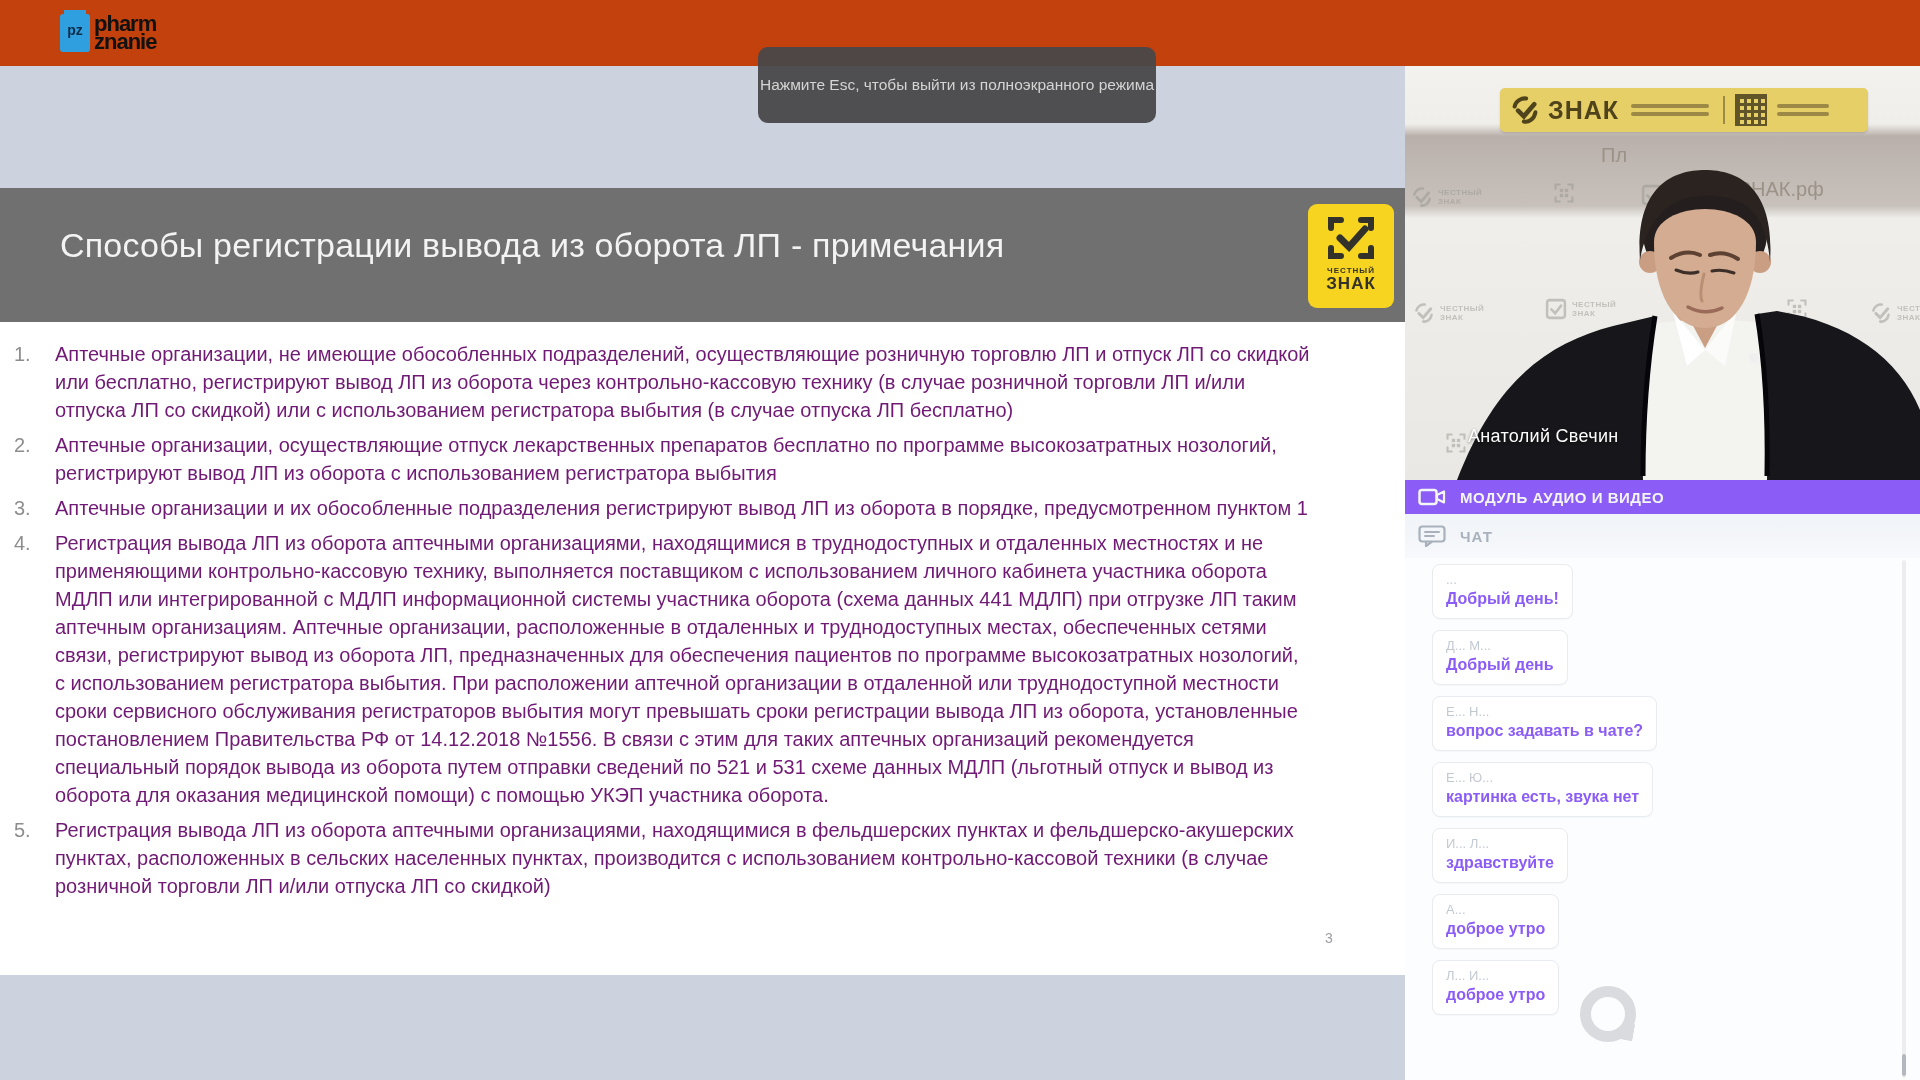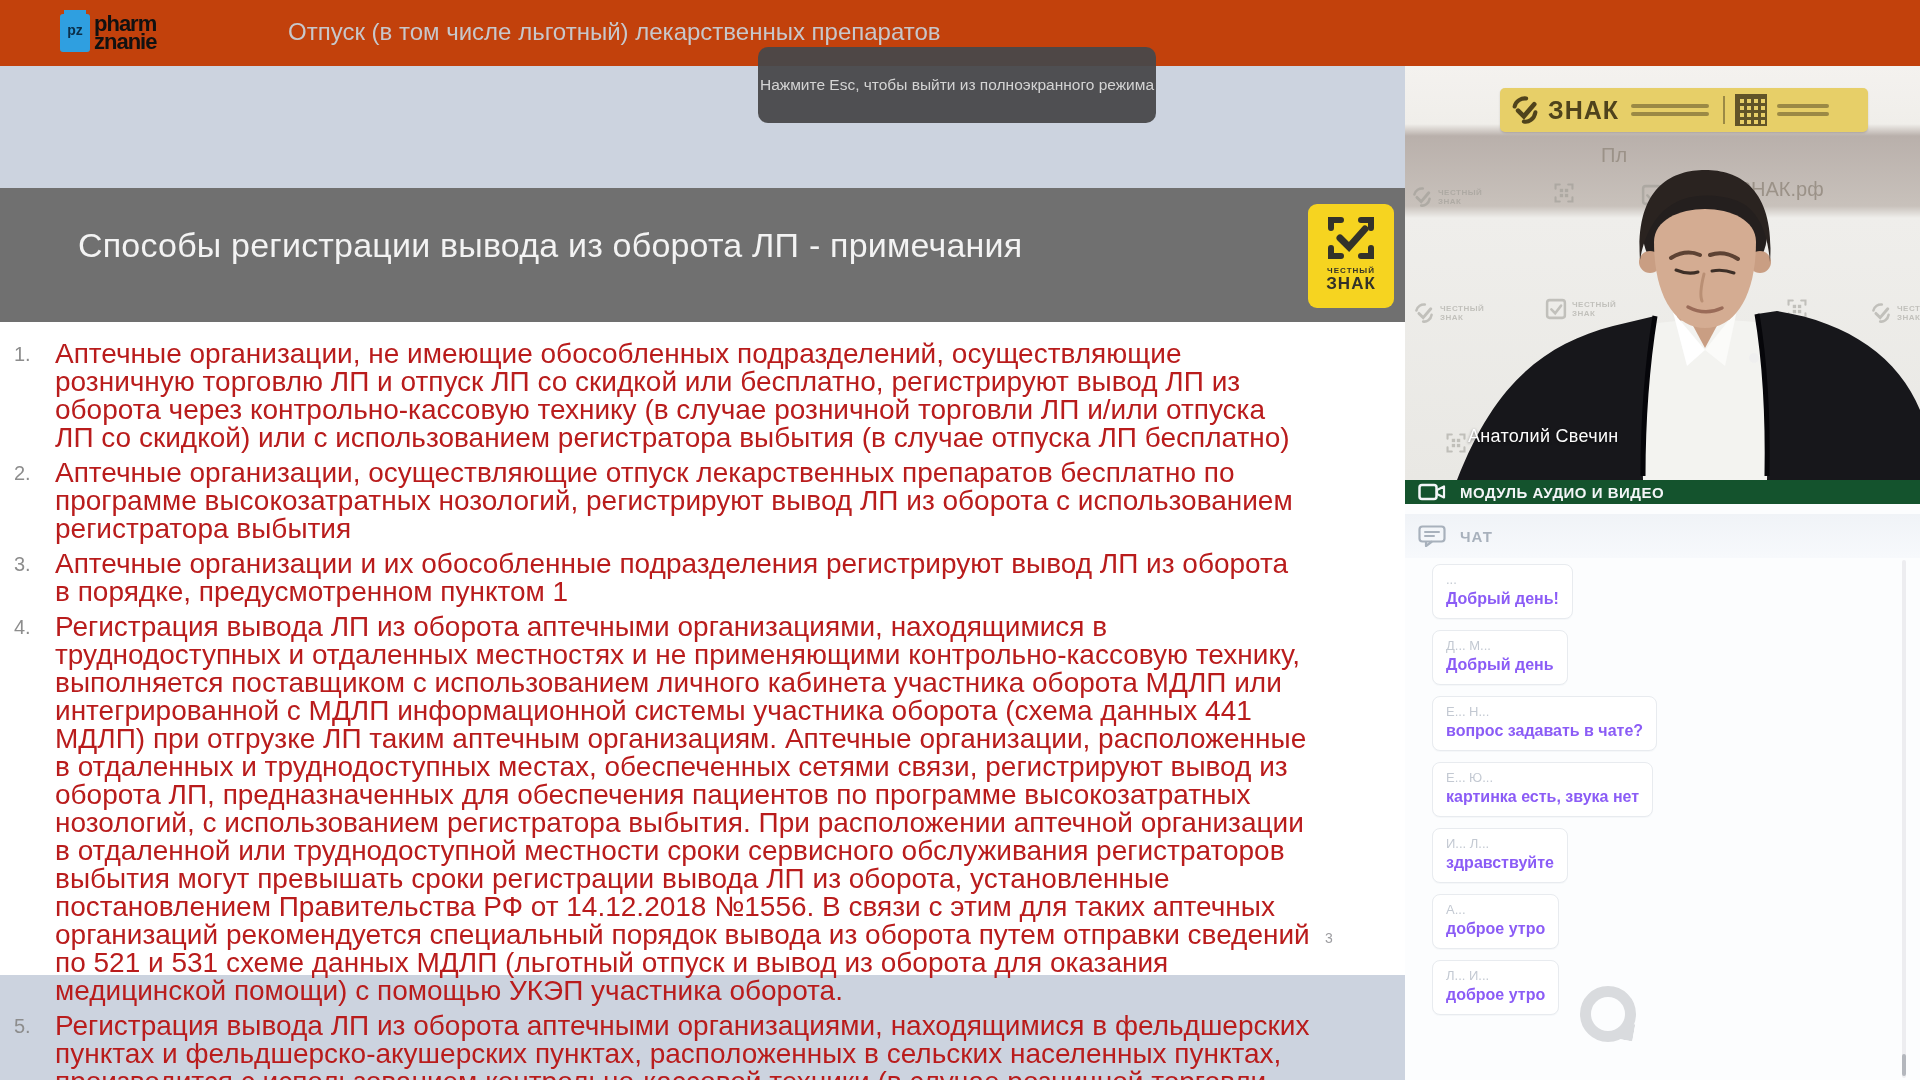--- a/index.html
+++ b/index.html
@@ -20,33 +20,33 @@
   .webinar-title{position:absolute;left:288px;top:18px;font-size:24px;color:#c7c7cb;white-space:nowrap;}
   
   .tooltip{
     position:absolute;left:758px;top:47px;width:398px;height:76px;z-index:50;
     background:rgba(72,72,74,.95);border-radius:10px;display:flex;align-items:center;justify-content:center;
     color:#d4d4d4;font-size:15.5px;pointer-events:none;
   }
   
   .stage{position:absolute;left:0;top:66px;width:1405px;height:1014px;background:#ccd3df;overflow:hidden;}
   .slide-band{position:absolute;left:0;top:122px;width:1405px;height:134px;background:#707070;}
-  .slide-title{position:absolute;left:60px;top:160px;font-size:34px;color:#f3f3f3;letter-spacing:.2px;margin-left:18px;}
+  .slide-title{position:absolute;left:60px;top:160px;font-size:34px;color:#f3f3f3;letter-spacing:.2px;}
   .cz-badge{
     position:absolute;left:1308px;top:138px;width:86px;height:104px;background:#f6d420;border-radius:9px;
     display:flex;flex-direction:column;align-items:center;justify-content:flex-start;z-index:2;
   }
   .cz-badge svg{margin-top:8px;}
   .cz-badge .t1{font-size:8px;font-weight:bold;color:#33322a;letter-spacing:1px;margin-top:2px;}
   .cz-badge .t2{font-size:17px;font-weight:bold;color:#33322a;letter-spacing:1px;margin-top:-1px;}
   .slide-body{position:absolute;left:0;top:256px;width:1405px;height:653px;background:#ffffff;}
   .slide-list{padding:18px 0 0 14px;}
   .slide-item{display:flex;margin-bottom:7px;}
   .slide-item .num{width:41px;flex:none;font-size:20px;color:#8d8d8d;line-height:28px;}
-  .slide-item .txt{width:1255px;font-size:28px;color:#b91c1c;line-height:28px;}
+  .slide-item .txt{width:1255px;font-size:20px;color:#701a75;line-height:28px;}
   .page-number{position:absolute;left:1325px;top:608px;font-size:14px;color:#9d9da1;}
   
   .right-panel{position:absolute;left:1405px;top:0;width:515px;height:1080px;background:#fcfdfe;}
   
   .video{position:absolute;left:0;top:66px;width:515px;height:414px;overflow:hidden;
     background:linear-gradient(#f4f2ef 0px,#f0eeea 58px,#b9b0ab 70px,#c8c1bb 140px,#efeeeb 152px,#e9e8e4 414px);}
   .banner{position:absolute;left:95px;top:22px;width:368px;height:44px;background:#e7cf68;border-radius:5px;
     display:flex;align-items:center;box-shadow:0 1px 2px rgba(0,0,0,.15);}
   .banner .znak{font-size:25px;font-weight:bold;color:#4f431c;letter-spacing:1px;margin-left:8px;}
   .banner .bars{margin-left:12px;}
@@ -62,21 +62,21 @@
   .backdrop-url{position:absolute;left:0;top:78px;width:515px;height:24px;font-size:20px;color:#9b9288;padding-left:25px;}
   .backdrop-url .pre{position:absolute;left:196px;}
   .backdrop-url .suf{position:absolute;left:334px;margin-top:34px;}
   .wall-logo{position:absolute;display:flex;align-items:center;opacity:.5;color:#97968f;}
   .wall-logo svg{flex:none;}
   .wall-logo .wl-txt{margin-left:5px;font-size:8px;font-weight:bold;letter-spacing:.5px;line-height:9px;color:#97968f;}
   .person-svg{position:absolute;left:0;top:0;}
   .speaker-name{position:absolute;left:27px;top:360px;font-size:18px;color:#fdfdfd;
     text-shadow:0 1px 3px rgba(0,0,0,.5);letter-spacing:.3px;margin-left:36px;}
   
-  .av-bar{position:absolute;left:0;top:480px;width:515px;height:24px;background:#14532d;
+  .av-bar{position:absolute;left:0;top:480px;width:515px;height:34px;background:#8b5cf6;
     display:flex;align-items:center;cursor:pointer;}
   .av-bar svg{margin-left:13px;}
   .av-bar .lbl{margin-left:14px;font-size:15px;font-weight:bold;color:#f3f5f7;letter-spacing:.5px;}
   
   .chat-header{position:absolute;left:0;top:514px;width:515px;height:44px;
     background:linear-gradient(#f0f3f7,#f7f9fc);display:flex;align-items:center;cursor:pointer;}
   .chat-header svg{margin-left:13px;}
   .chat-header .lbl{margin-left:14px;font-size:15px;font-weight:bold;color:#a8b1bc;letter-spacing:1px;}
   
   .chat-body{position:absolute;left:0;top:558px;width:515px;height:522px;background:#fcfdfe;overflow:hidden;}
@@ -98,21 +98,20 @@
 <body>
 
 <div class="topbar">
   <div class="brand">
     <div class="brand-icon"></div>
     <div class="brand-text">
       <div>pharm</div>
       <div>znanie</div>
     </div>
   </div>
-  <div class="webinar-title">Отпуск (в том числе льготный) лекарственных препаратов</div>
 </div>
 
 <div class="tooltip">
   <span>Нажмите Esc, чтобы выйти из полноэкранного режима</span>
 </div>
 
 <div class="stage">
   <div class="slide-band"></div>
   <div class="slide-title">Способы регистрации вывода из оборота ЛП - примечания</div>
 

